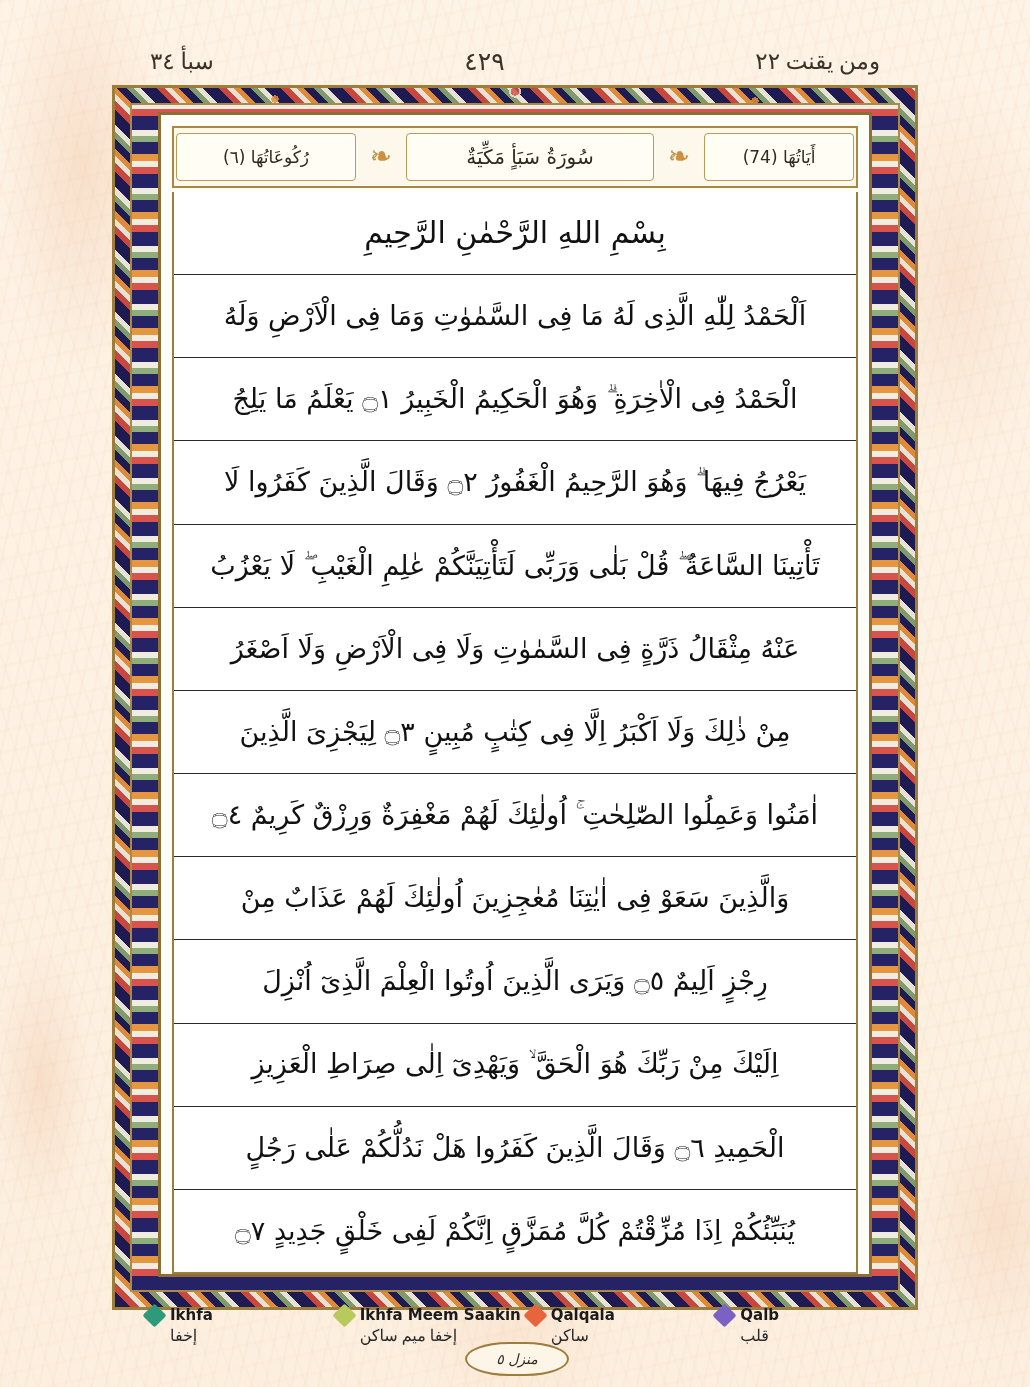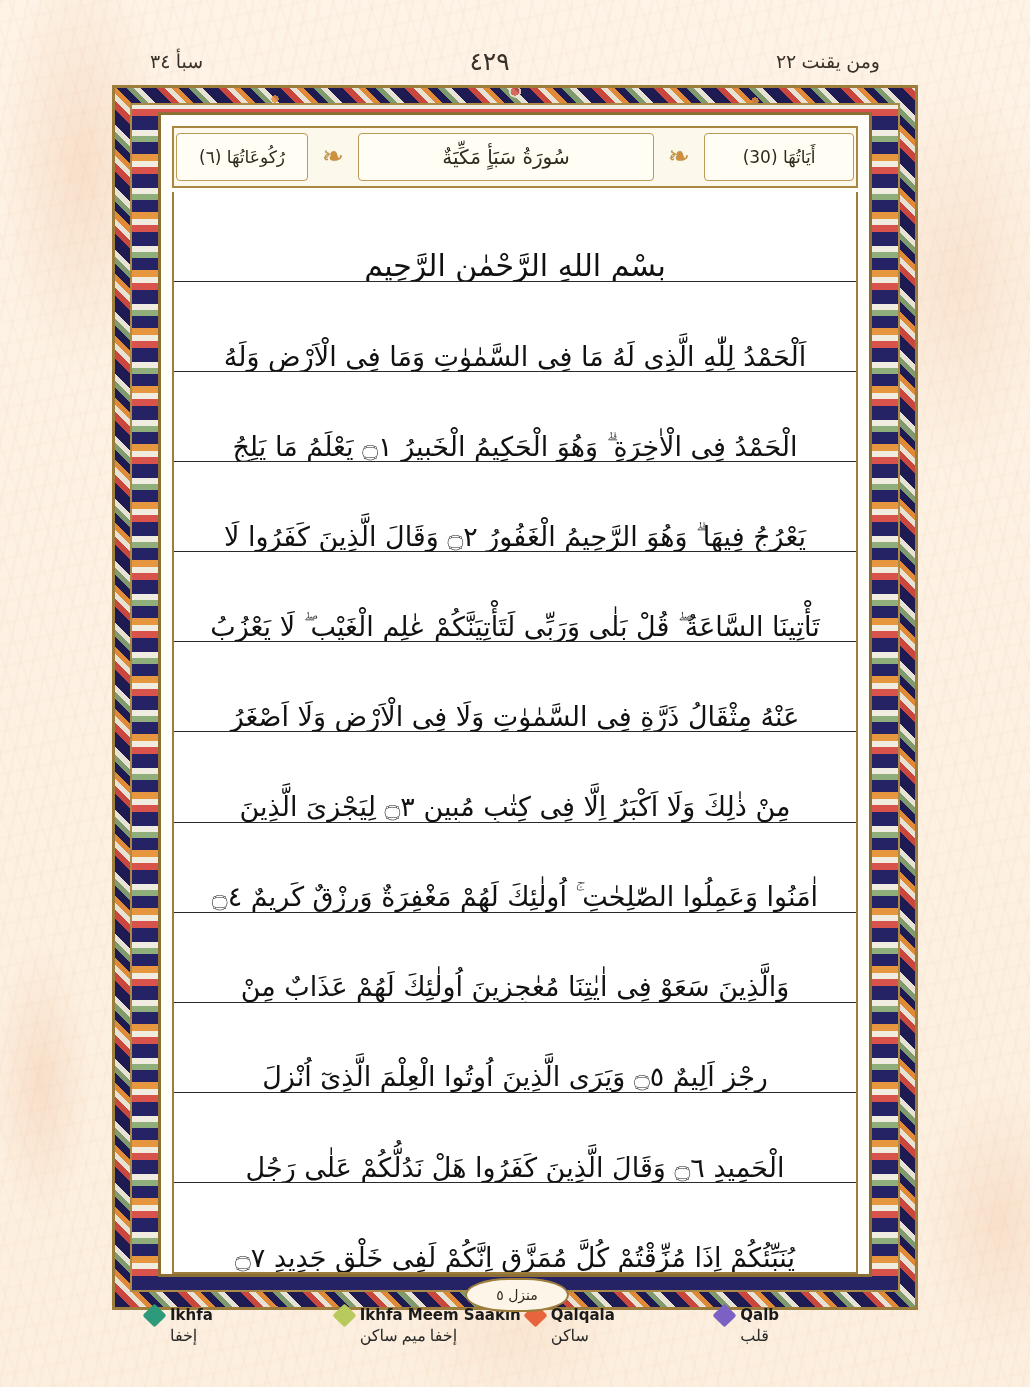--- a/index.html
+++ b/index.html
@@ -40,22 +40,22 @@
     top: 42px;
     left: 150px;
     width: 730px;
     height: 38px;
     display: flex;
     align-items: center;
     justify-content: space-between;
     direction: rtl;
   }
   .hdr-txt {
-    font-family: Liberation Sans, sans-serif;
-    font-size: 19px;
+    font-family: Liberation Serif, serif;
+    font-size: 23px;
     color: #3a3228;
     white-space: nowrap;
     letter-spacing: 0.5px;
   }
   #page-number {
     font-size: 25px;
     color: #3a3228;
     font-family: "DejaVu Sans", "Liberation Sans", sans-serif;
     letter-spacing: 1px;
   }
@@ -155,21 +155,21 @@
     background: #fffdf4;
     margin: 5px 2px;
     padding: 0 6px;
     font-family: "DejaVu Sans", "Liberation Sans", sans-serif;
     font-size: 17px;
     color: #2e2a20;
     white-space: nowrap;
   }
   #banner-ayat { width: 150px; }
   #banner-title { flex: 1 1 auto; font-size: 20px; }
-  #banner-ruku { width: 132px; }
+  #banner-ruku { width: 180px; }
   .banner-orn {
     flex: 0 0 46px;
     display: flex;
     align-items: center;
     justify-content: center;
     font-size: 26px;
     line-height: 1;
     color: #cf8f3e;
     text-shadow: 0 0 1px #8ba46f;
   }
@@ -185,21 +185,21 @@
     box-sizing: border-box;
     border-left: 2px solid #9c7d3c;
     border-right: 2px solid #9c7d3c;
     border-bottom: 2px solid #9c7d3c;
     display: flex;
     flex-direction: column;
   }
   .ayah-line {
     flex: 1 1 0;
     display: flex;
-    align-items: flex-end;
+    align-items: center;
     justify-content: center;
     border-bottom: 1.2px solid #2a2a2a;
     direction: rtl;
     overflow: hidden;
     padding: 0 2px;
     box-sizing: border-box;
   }
   .ayah-line:last-child { border-bottom: none; }
   .ayah-text {
     font-family: "DejaVu Sans", "Liberation Sans", sans-serif;
@@ -212,34 +212,35 @@
     width: 100%;
     text-align: center;
     letter-spacing: 0px;
   }
   #line-basmala .ayah-text { font-size: 30px; }
 
   
   #manzil-medallion {
     position: absolute;
     left: 465px;
-    top: 1278px;
+    top: 1342px;
     width: 100px;
     height: 30px;
     display: flex;
     align-items: center;
     justify-content: center;
     background: #fdf6e8;
     border: 2px solid #9c7d3c;
     border-radius: 50% / 60%;
     font-family: "DejaVu Sans", "Liberation Sans", sans-serif;
     font-size: 14px;
     color: #2d2a20;
     direction: rtl;
     z-index: 5;
+    font-style: italic;
   }
 
   
   #legend {
     position: absolute;
     left: 140px;
     top: 1306px;
     width: 760px;
     height: 66px;
     display: flex;
@@ -292,21 +293,21 @@
     <span class="hdr-txt">سبأ ٣٤</span>
   </div>
 
   <div id="frame-outer">
     <div id="frame-floral"></div>
   </div>
   <div id="frame-mid"></div>
   <div id="frame-inner-gap"></div>
 
   <div id="surah-banner">
-    <div class="banner-cell" id="banner-ayat">أَيَاتُهَا (30)</div>
+    <div class="banner-cell" id="banner-ayat">أَيَاتُهَا (74)</div>
     <div class="banner-orn">❧</div>
     <div class="banner-cell" id="banner-title">سُورَةُ سَبَأٍ مَكِّيَةٌ</div>
     <div class="banner-orn">❧</div>
     <div class="banner-cell" id="banner-ruku">رُكُوعَاتُهَا (٦)</div>
   </div>
 
   <div id="text-body">
     <div class="ayah-line" id="line-basmala">
       <span class="ayah-text">بِسْمِ اللهِ الرَّحْمٰنِ الرَّحِيمِ</span>
     </div>
@@ -329,20 +330,23 @@
       <span class="ayah-text">مِنْ ذٰلِكَ وَلَا اَكْبَرُ اِلَّا فِى كِتٰبٍ مُبِينٍ ۝٣ لِيَجْزِىَ الَّذِينَ</span>
     </div>
     <div class="ayah-line">
       <span class="ayah-text">اٰمَنُوا وَعَمِلُوا الصّٰلِحٰتِ ۚ اُولٰئِكَ لَهُمْ مَغْفِرَةٌ وَرِزْقٌ كَرِيمٌ ۝٤</span>
     </div>
     <div class="ayah-line">
       <span class="ayah-text">وَالَّذِينَ سَعَوْ فِى اٰيٰتِنَا مُعٰجِزِينَ اُولٰئِكَ لَهُمْ عَذَابٌ مِنْ</span>
     </div>
     <div class="ayah-line">
       <span class="ayah-text">رِجْزٍ اَلِيمٌ ۝٥ وَيَرَى الَّذِينَ اُوتُوا الْعِلْمَ الَّذِىٓ اُنْزِلَ</span>
+    </div>
+    <div class="ayah-line">
+      <span class="ayah-text">اِلَيْكَ مِنْ رَبِّكَ هُوَ الْحَقَّ ۙ وَيَهْدِىٓ اِلٰى صِرَاطِ الْعَزِيزِ</span>
     </div>
     <div class="ayah-line">
       <span class="ayah-text">الْحَمِيدِ ۝٦ وَقَالَ الَّذِينَ كَفَرُوا هَلْ نَدُلُّكُمْ عَلٰى رَجُلٍ</span>
     </div>
     <div class="ayah-line">
       <span class="ayah-text">يُنَبِّئُكُمْ اِذَا مُزِّقْتُمْ كُلَّ مُمَزَّقٍ اِنَّكُمْ لَفِى خَلْقٍ جَدِيدٍ ۝٧</span>
     </div>
   </div>
 
   <div id="manzil-medallion">

